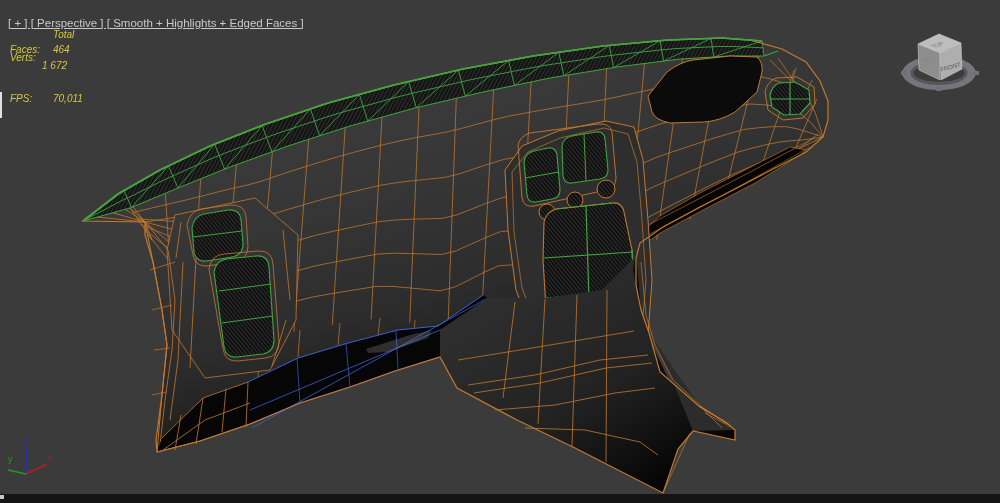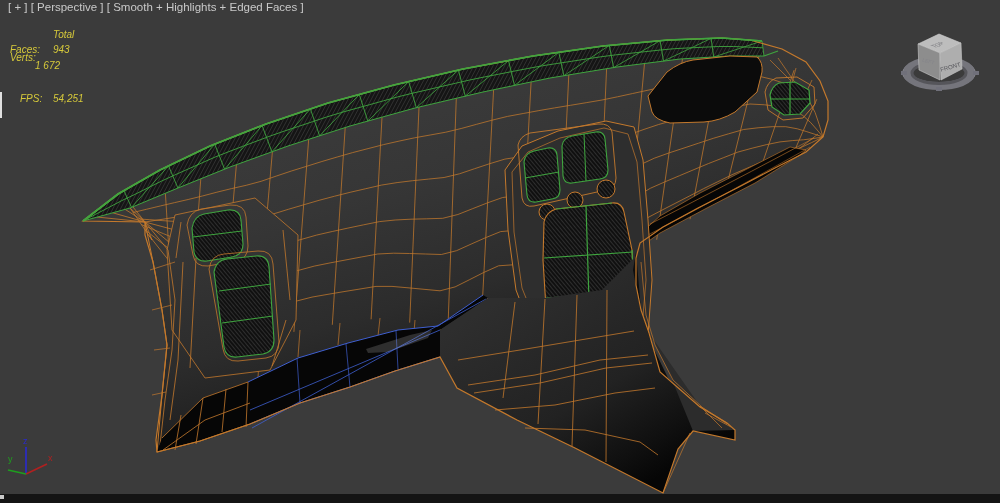--- a/index.html
+++ b/index.html
@@ -1,17 +1,17 @@
 <!DOCTYPE html>
 <html><head>
 <meta charset="utf-8">
 <style>
   html,body{margin:0;padding:0;background:#3b3b3b;}
   #page{position:relative;width:1000px;height:503px;background:#3b3b3b;overflow:hidden;font-family:"Liberation Sans",sans-serif;}
-  .vplabel{position:absolute;left:8px;top:1px;font-size:11.5px;color:#c9c9c9;white-space:pre;}
+  .vplabel{position:absolute;left:8px;top:17px;font-size:11.5px;color:#c9c9c9;white-space:pre;text-decoration:underline;}
   .stat{position:absolute;font-size:10px;white-space:pre;font-style:italic;}
   #meshsvg{position:absolute;left:0;top:0;}
 </style>
 </head>
 <body>
 
 <div id="page">
   <svg id="meshsvg" width="1000" height="503">
       <defs>
         <linearGradient id="bodyGrad" x1="0" y1="60" x2="120" y2="500" gradientUnits="userSpaceOnUse">
@@ -214,18 +214,18 @@
         <path d="M26,474L47,464" stroke="#b02020" stroke-width="1.6"></path>
         <path d="M26,474L8,470" stroke="#1e9e1e" stroke-width="1.6"></path>
         <text x="23" y="444" fill="#2a2ad0" font-size="9" font-family="Liberation Sans,sans-serif">z</text>
         <text x="48" y="461" fill="#b02020" font-size="9" font-family="Liberation Sans,sans-serif">x</text>
         <text x="8" y="462" fill="#1e9e1e" font-size="9" font-family="Liberation Sans,sans-serif">y</text>
       </g>
     </svg>
   <div class="vplabel">[ + ] [ Perspective ] [ Smooth + Highlights + Edged Faces ]</div>
   <div class="stat" style="left:53px;top:29px;color:#d6c93a">Total</div>
   <div class="stat" style="left:10px;top:44px;color:#d6c93a">Faces:</div>
-  <div class="stat" style="left:53px;top:44px;color:#d6c93a">943</div>
+  <div class="stat" style="left:53px;top:44px;color:#d6c93a">464</div>
   <div class="stat" style="left:10px;top:52px;color:#d6c93a">Verts:</div>
-  <div class="stat" style="left:35px;top:60px;color:#d6c93a">1 672</div>
-  <div class="stat" style="left:20px;top:93px;color:#d6c93a">FPS:</div>
-  <div class="stat" style="left:53px;top:93px;color:#d6c93a">54,251</div>
+  <div class="stat" style="left:42px;top:60px;color:#d6c93a">1 672</div>
+  <div class="stat" style="left:10px;top:93px;color:#d6c93a">FPS:</div>
+  <div class="stat" style="left:53px;top:93px;color:#d6c93a">70,011</div>
 </div>
 
 </body></html>

